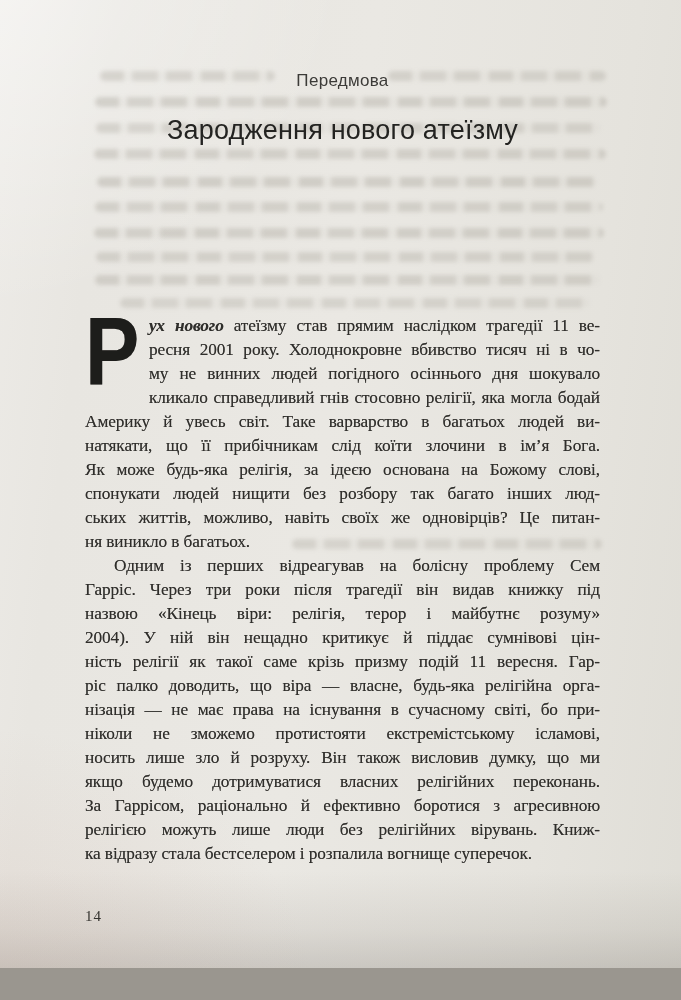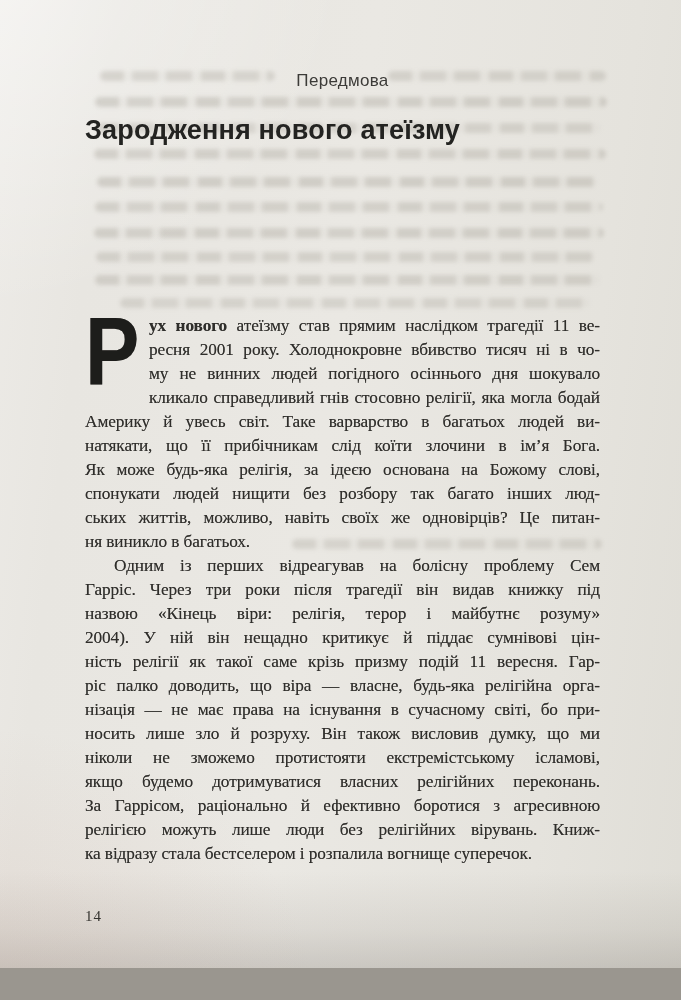--- a/index.html
+++ b/index.html
@@ -28,39 +28,40 @@
   }
   .section-label{
     position:absolute;top:71px;left:85px;width:515px;
     text-align:center;
     font-family:"Liberation Sans", sans-serif;
     font-size:17px;letter-spacing:.3px;color:#3c3b38;
     z-index:2;
   }
   .chapter-title{
     position:absolute;top:115px;left:85px;width:515px;
+    text-align:center;
     font-family:"Liberation Sans", sans-serif;
-    font-weight:700;font-size:27px;letter-spacing:.2px;color:#232321;
+    font-weight:400;font-size:27px;letter-spacing:.2px;color:#232321;
     z-index:2;
   }
   .bodytext{
     position:absolute;top:314px;left:85px;width:515px;
     font-size:17.3px;line-height:24px;letter-spacing:-0.1px;
     text-shadow:0 0 .4px rgba(47,46,43,.55);
     z-index:2;
   }
   .bl{
     text-align:justify;
     text-align-last:justify;
     white-space:nowrap;
     height:24px;
   }
   .bl.last{text-align-last:left;}
   .bl.indent{padding-left:29px;}
-  .lead-bold{font-weight:700;}
+  .lead-bold{font-weight:700;font-style:italic;}
   .dropcap{
     float:left;
     width:51px;height:72px;
     margin:1px 13px 0 0;
     font-family:"Liberation Sans", sans-serif;
     font-weight:700;
     font-size:97px;line-height:72px;
     color:#1d1d1b;
     transform:scaleX(.84);
     transform-origin:0 50%;
@@ -110,22 +111,22 @@
         <div class="bl last">ня виникло в багатьох.</div>
       </div>
     <div>
         <div class="bl indent">Одним із перших відреагував на болісну проблему Сем</div>
         <div class="bl">Гарріс. Через три роки після трагедії він видав книжку під</div>
         <div class="bl">назвою «Кінець віри: релігія, терор і майбутнє розуму»</div>
         <div class="bl">2004). У ній він нещадно критикує й піддає сумнівові цін-</div>
         <div class="bl">ність релігії як такої саме крізь призму подій 11 вересня. Гар-</div>
         <div class="bl">ріс палко доводить, що віра — власне, будь-яка релігійна орга-</div>
         <div class="bl">нізація — не має права на існування в сучасному світі, бо при-</div>
+        <div class="bl">ніколи не зможемо протистояти екстремістському ісламові,</div>
         <div class="bl">носить лише зло й розруху. Він також висловив думку, що ми</div>
-        <div class="bl">ніколи не зможемо протистояти екстремістському ісламові,</div>
         <div class="bl">якщо будемо дотримуватися власних релігійних переконань.</div>
         <div class="bl">За Гаррісом, раціонально й ефективно боротися з агресивною</div>
         <div class="bl">релігією можуть лише люди без релігійних вірувань. Книж-</div>
         <div class="bl last">ка відразу стала бестселером і розпалила вогнище суперечок.</div>
       </div>
   </section>
 
   <div class="page-number">14</div>
 
 </div>

